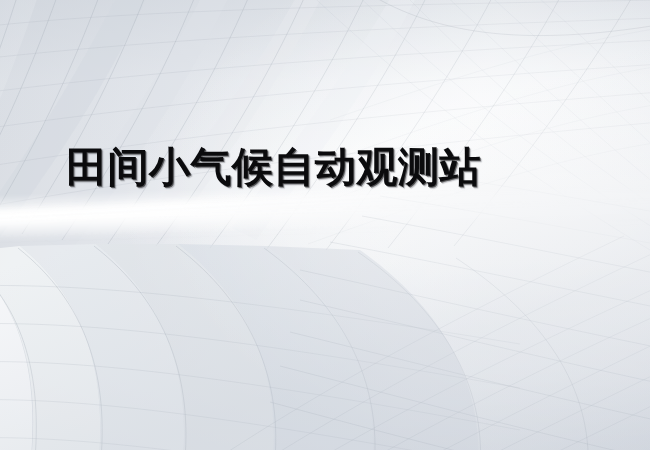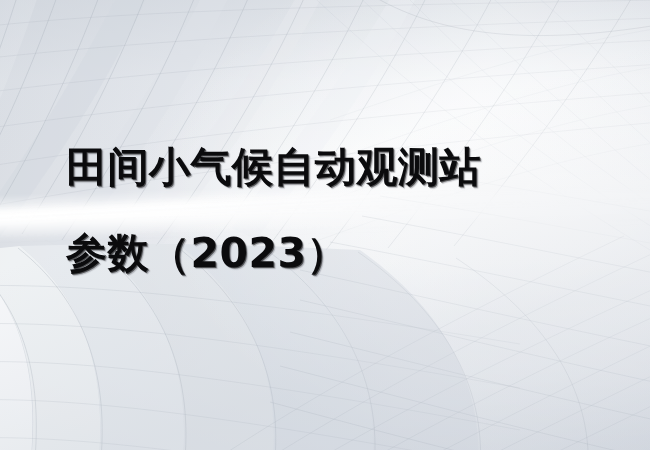--- a/index.html
+++ b/index.html
@@ -238,16 +238,15 @@
         <stop offset="0%" stop-color="#c9cfd8" stop-opacity="0"></stop>
         <stop offset="100%" stop-color="#c9cfd8" stop-opacity="0.35"></stop>
       </linearGradient>
     </defs>
     <rect x="0" y="0" width="650" height="450" fill="url(#washR)"></rect>
     <rect x="0" y="0" width="650" height="450" fill="url(#washB)"></rect>
   </svg>
 
   <div class="title-wrap">
     <div class="title-line">田间小气候自动观测站</div>
-    <div class="title-line">参数（2023）</div>
   </div>
 
 </div>
 
 </body></html>

